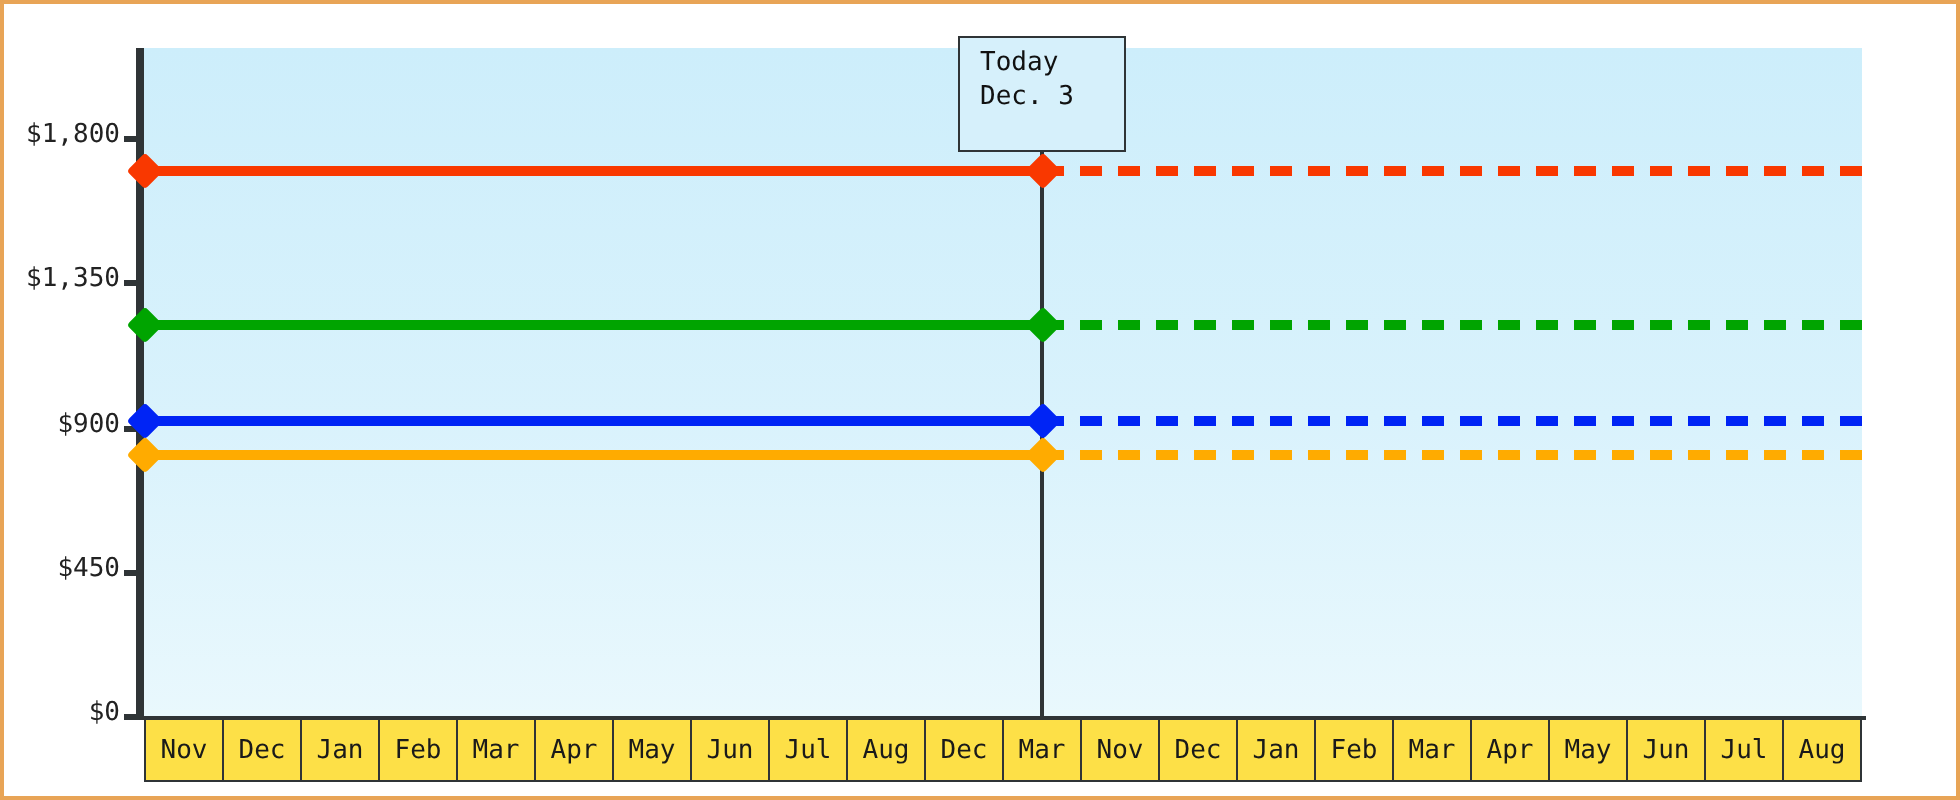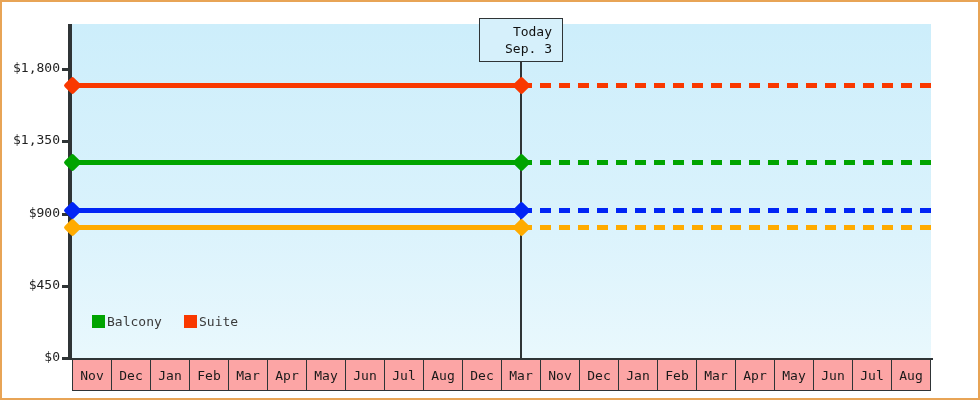--- a/index.html
+++ b/index.html
@@ -93,22 +93,22 @@
     position: absolute;
     width: 2px;
     background: #2f3436;
     z-index: 15;
   }
   #today-box {
     position: absolute;
     box-sizing: border-box;
     border: 1px solid #2f3436;
     background: #d6f0fb;
-    padding: 4px 10px 4px 10px;
-    text-align: right;
+    padding: 4px 10px 18px 10px;
+    text-align: left;
     font-size: 13px;
     color: #111111;
     line-height: 17px;
     z-index: 20;
     white-space: nowrap;
   }
 
   
   #legend {
     position: absolute;
@@ -158,21 +158,21 @@
   .xcell {
     flex: 1 1 0;
     box-sizing: border-box;
     border-left: 1px solid #2f3436;
     border-bottom: 1px solid #2f3436;
     display: flex;
     align-items: center;
     justify-content: center;
     font-size: 13px;
     color: #1a1a1a;
-    background: #fca5a5;
+    background: #fde047;
   }
   .xcell:last-child { border-right: 1px solid #2f3436; }
 </style>
 </head>
 <body>
 
 <div id="root">
 
   <div id="frame-border"></div>
 
@@ -208,34 +208,24 @@
       <div class="series-marker" style="left: 514.523px; top: 203.789px; background: rgb(0, 36, 245);"></div>
       <div class="series-solid" style="left: 72px; top: 224.647px; width: 449.023px; background: rgb(255, 171, 0);"></div>
       <div class="series-dashed" style="left: 521.023px; top: 224.647px; width: 409.977px; background-image: repeating-linear-gradient(to right, rgb(255, 171, 0) 0px, rgb(255, 171, 0) 11px, rgba(0, 0, 0, 0) 11px, rgba(0, 0, 0, 0) 19px);"></div>
       <div class="series-marker" style="left: 65.5px; top: 220.647px; background: rgb(255, 171, 0);"></div>
       <div class="series-marker" style="left: 514.523px; top: 220.647px; background: rgb(255, 171, 0);"></div>
     </div>
 
   <div id="today-line" style="left: 520.023px; top: 24px; height: 334px;"></div>
   <div id="today-box" style="left: 479.023px; top: 18px; width: 84px;">
     <div>Today</div>
-    <div>Sep. 3</div>
+    <div>Dec. 3</div>
   </div>
 
   <div id="legend">
-    <div class="legend-row">
-      <div class="legend-item" style="width:92px;">
-        <span class="legend-swatch" style="background:#00a400"></span>
-        <span class="legend-label">Balcony</span>
-      </div>
-      <div class="legend-item">
-        <span class="legend-swatch" style="background:#f93800"></span>
-        <span class="legend-label">Suite</span>
-      </div>
-    </div>
   </div>
 
   <div id="xaxis-top"></div>
   <div id="xaxis">
       <div class="xcell">Nov</div>
       <div class="xcell">Dec</div>
       <div class="xcell">Jan</div>
       <div class="xcell">Feb</div>
       <div class="xcell">Mar</div>
       <div class="xcell">Apr</div>

